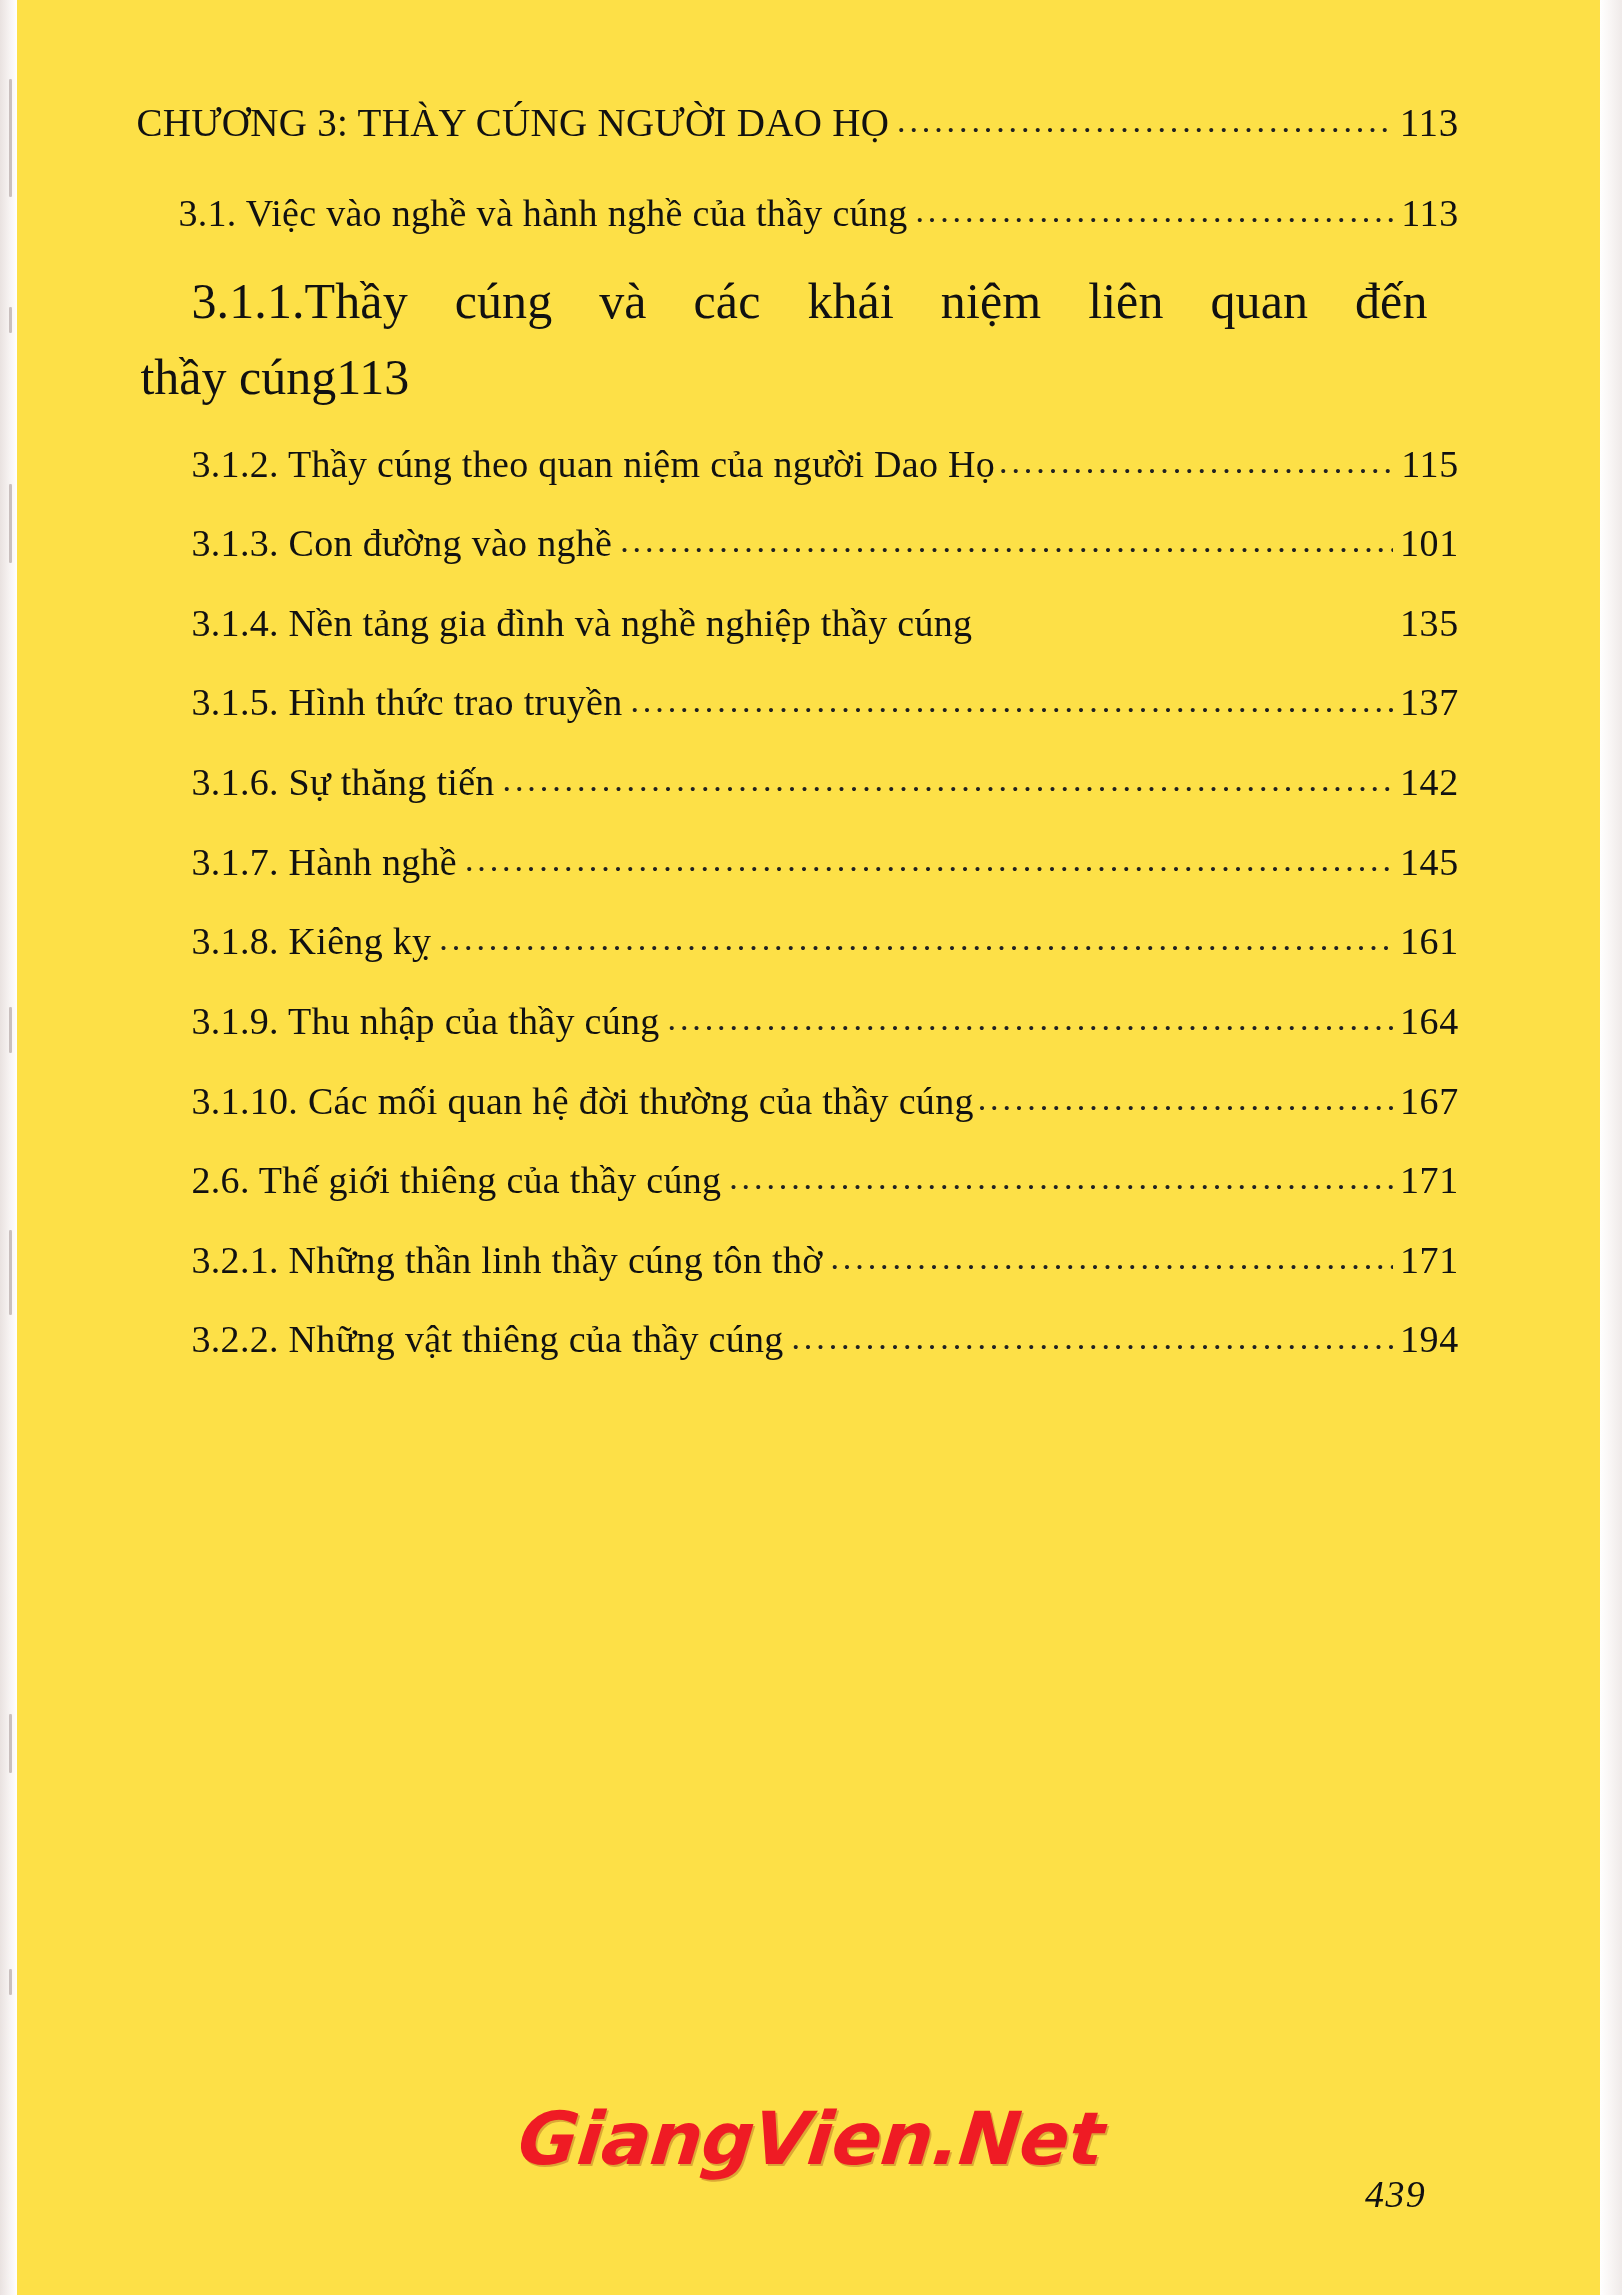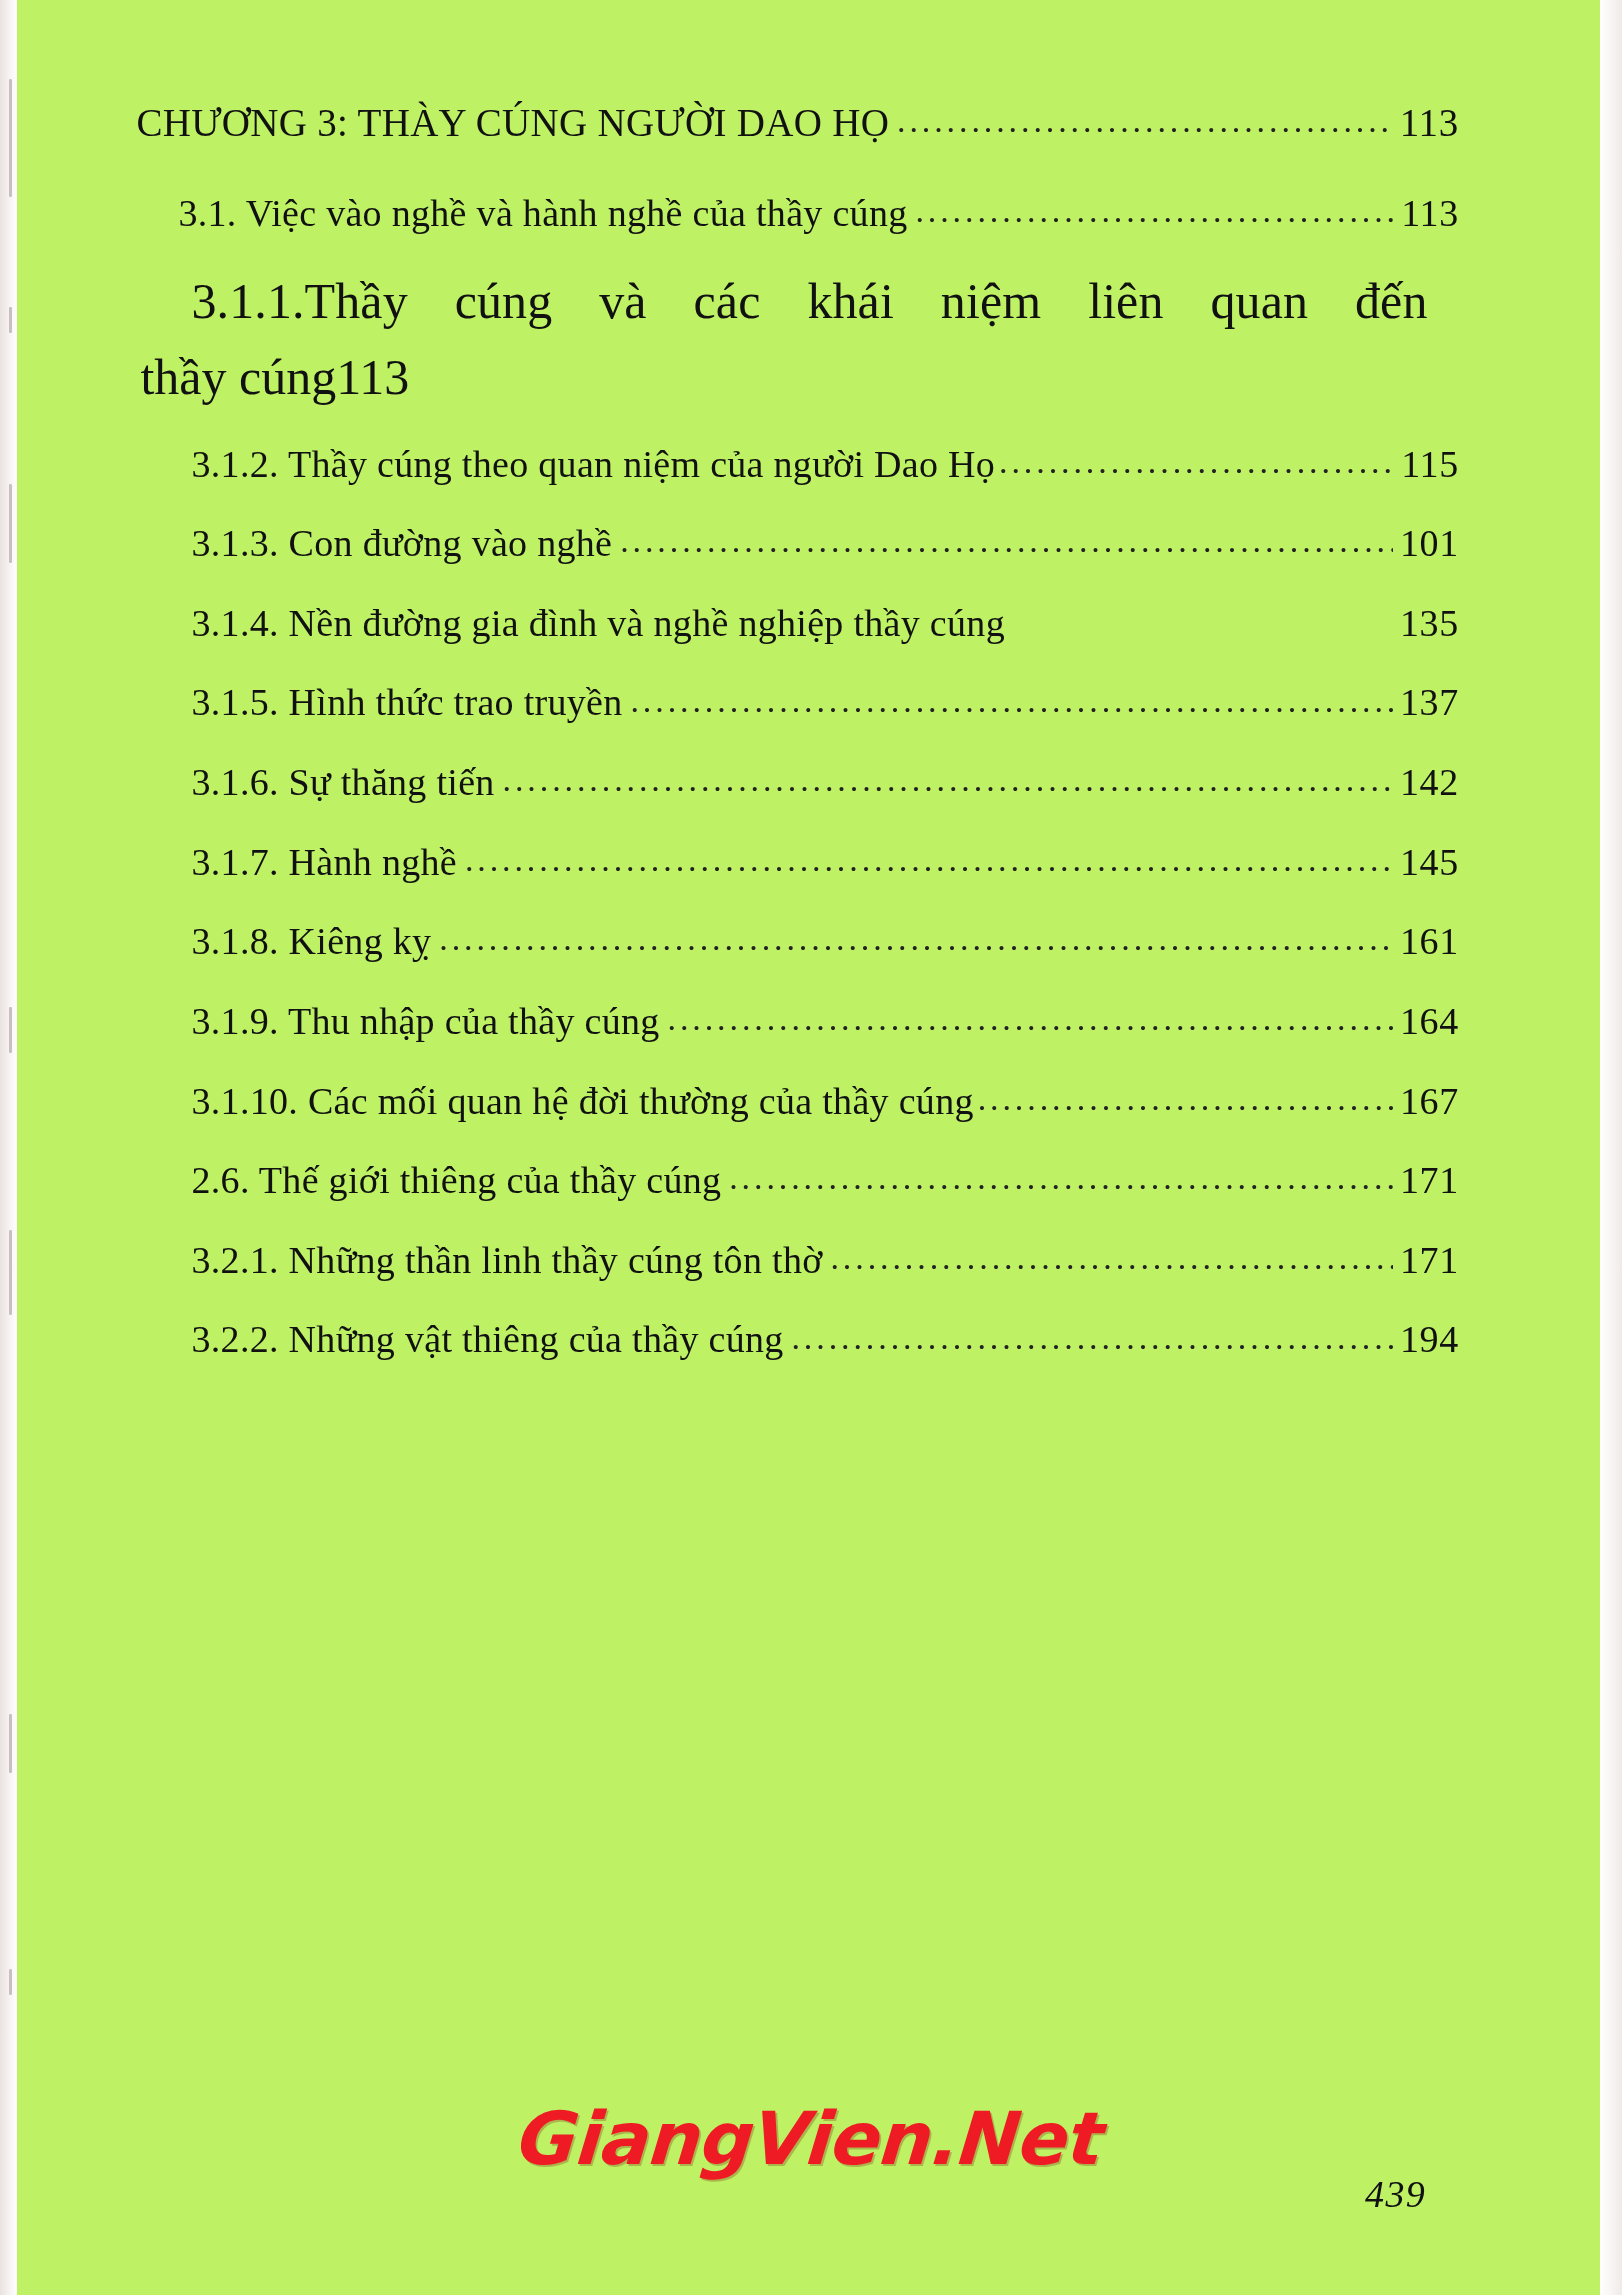--- a/index.html
+++ b/index.html
@@ -13,21 +13,21 @@
     position: relative;
     font-family: "Liberation Serif", "DejaVu Serif", serif;
     color: #111111;
     overflow: hidden;
   }
 
   
   .page {
     position: absolute;
     inset: 0;
-    background: #bef264;
+    background: #fde047;
   }
 
   
   .edge-left {
     position: absolute;
     left: 0;
     top: 0;
     width: 17px;
     height: 100%;
     background: linear-gradient(to right, #e9e2e0 0%, #f7f3f2 55%, #ffffff 100%);
@@ -203,21 +203,21 @@
       <span class="page-no">115</span>
     </div>
 
     <div class="toc-line lvl2">
       <span class="label">3.1.3. Con đường vào nghề</span>
       <span class="leader"></span>
       <span class="page-no">101</span>
     </div>
 
     <div class="toc-line lvl2">
-      <span class="label">3.1.4. Nền đường gia đình và nghề nghiệp thầy cúng</span>
+      <span class="label">3.1.4. Nền tảng gia đình và nghề nghiệp thầy cúng</span>
       <span class="leader" style="visibility:hidden"></span>
       <span class="page-no">135</span>
     </div>
 
     <div class="toc-line lvl2">
       <span class="label">3.1.5. Hình thức trao truyền</span>
       <span class="leader"></span>
       <span class="page-no">137</span>
     </div>
 

